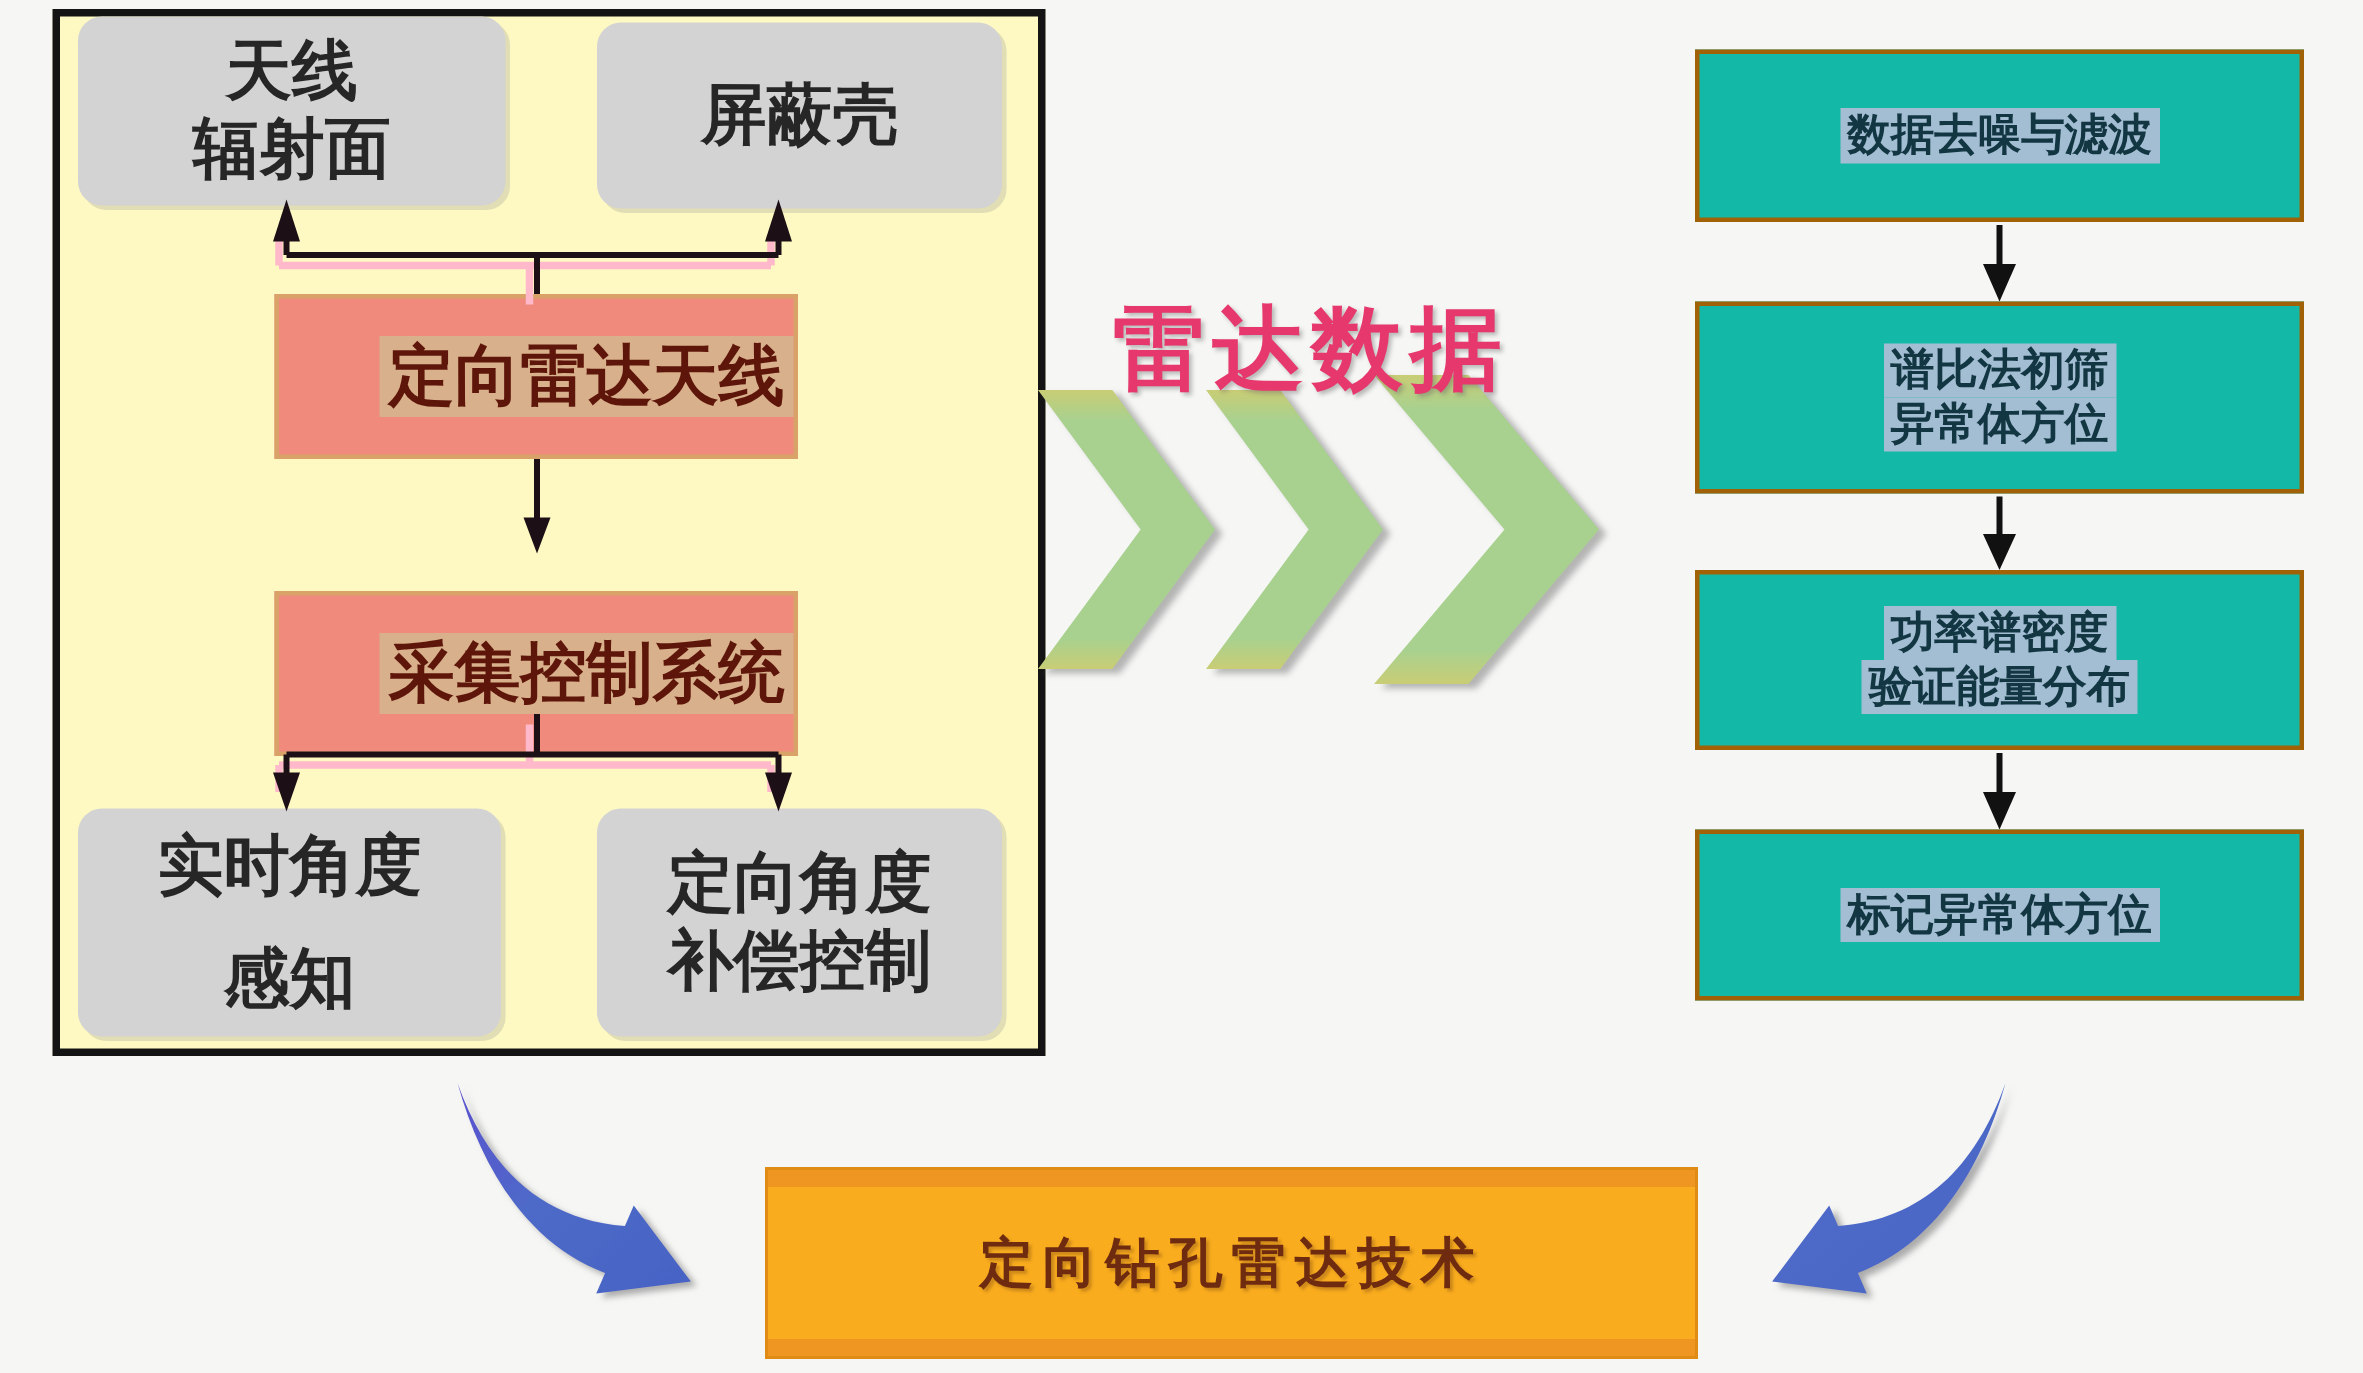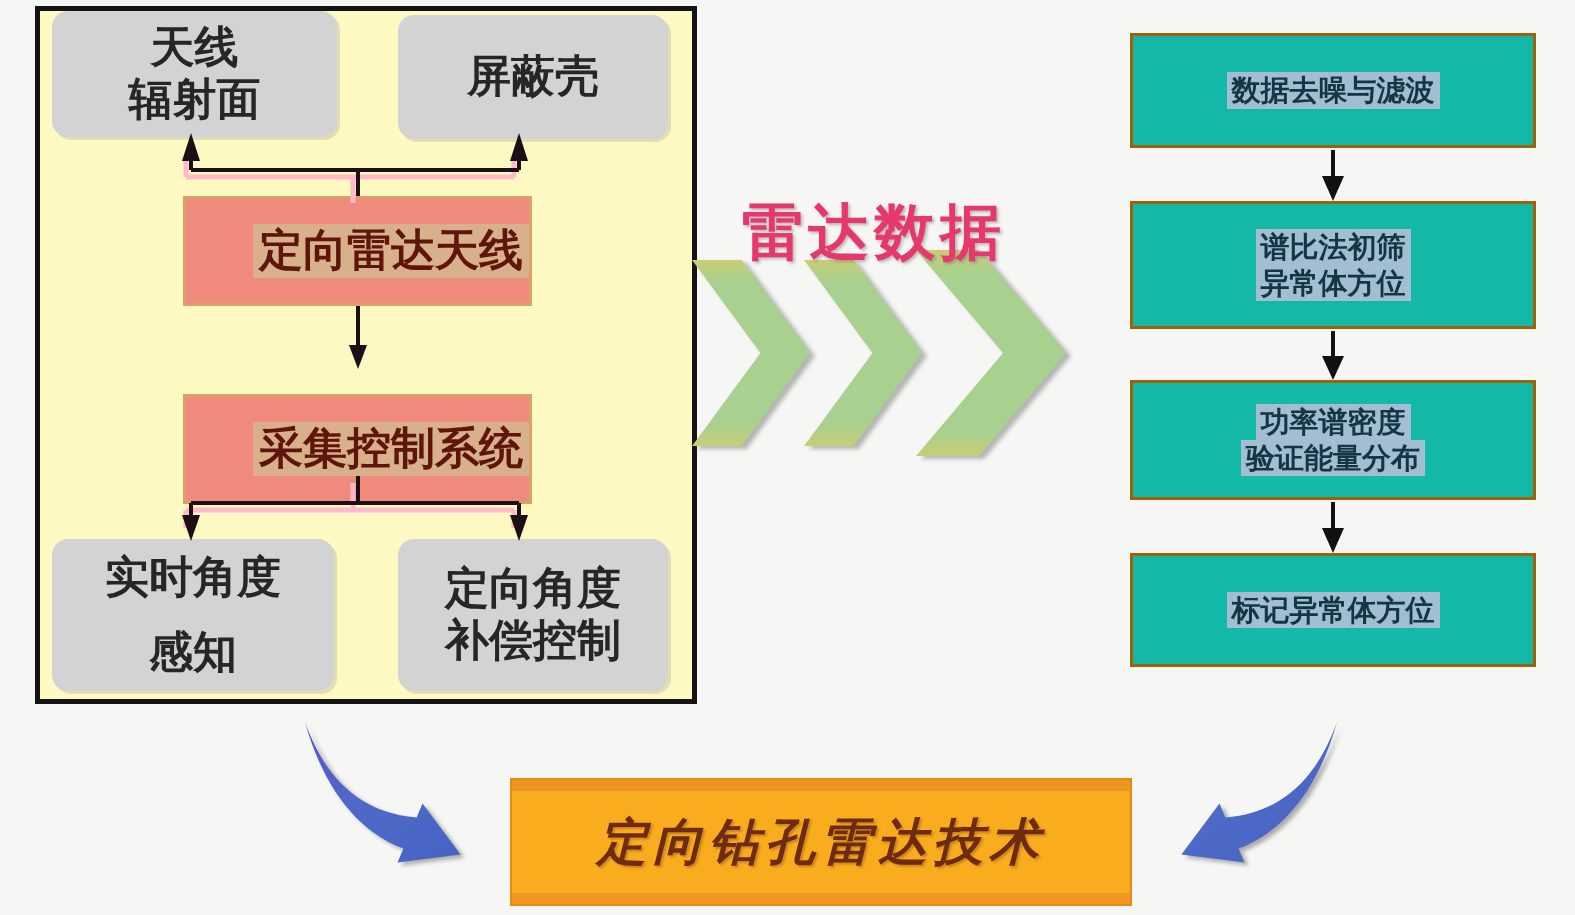--- a/index.html
+++ b/index.html
@@ -66,23 +66,22 @@
   .r-step2{left:1130px;top:201px;width:406px;height:128px;}
   .r-step3{left:1130px;top:380px;width:406px;height:120px;}
   .r-step4{left:1130px;top:553px;width:406px;height:114px;}
 
   
   .result{
     position:absolute;left:510px;top:778px;width:622px;height:128px;
     background:linear-gradient(180deg,#ee9522 0%,#ee9522 9%,#f9ac1e 9%,#f9ac1e 91%,#ee9522 91%);
     border:2px solid #e08c14;box-sizing:border-box;
     display:flex;align-items:center;justify-content:center;
-    color:#6f2b10;font-size:50px;font-weight:700;letter-spacing:6px;z-index:2;
+    color:#6f2b10;font-size:36px;font-weight:700;letter-spacing:6px;z-index:2;
     text-shadow:2px 2px 2px rgba(120,70,20,.35);
-    font-style:italic;
   }
 
   .overlay-svg{position:absolute;left:0;top:0;width:1575px;height:915px;z-index:4;pointer-events:none;}
 </style>
 </head>
 <body>
 
 <div class="panel">
 
   <div class="box gray b-antenna">

